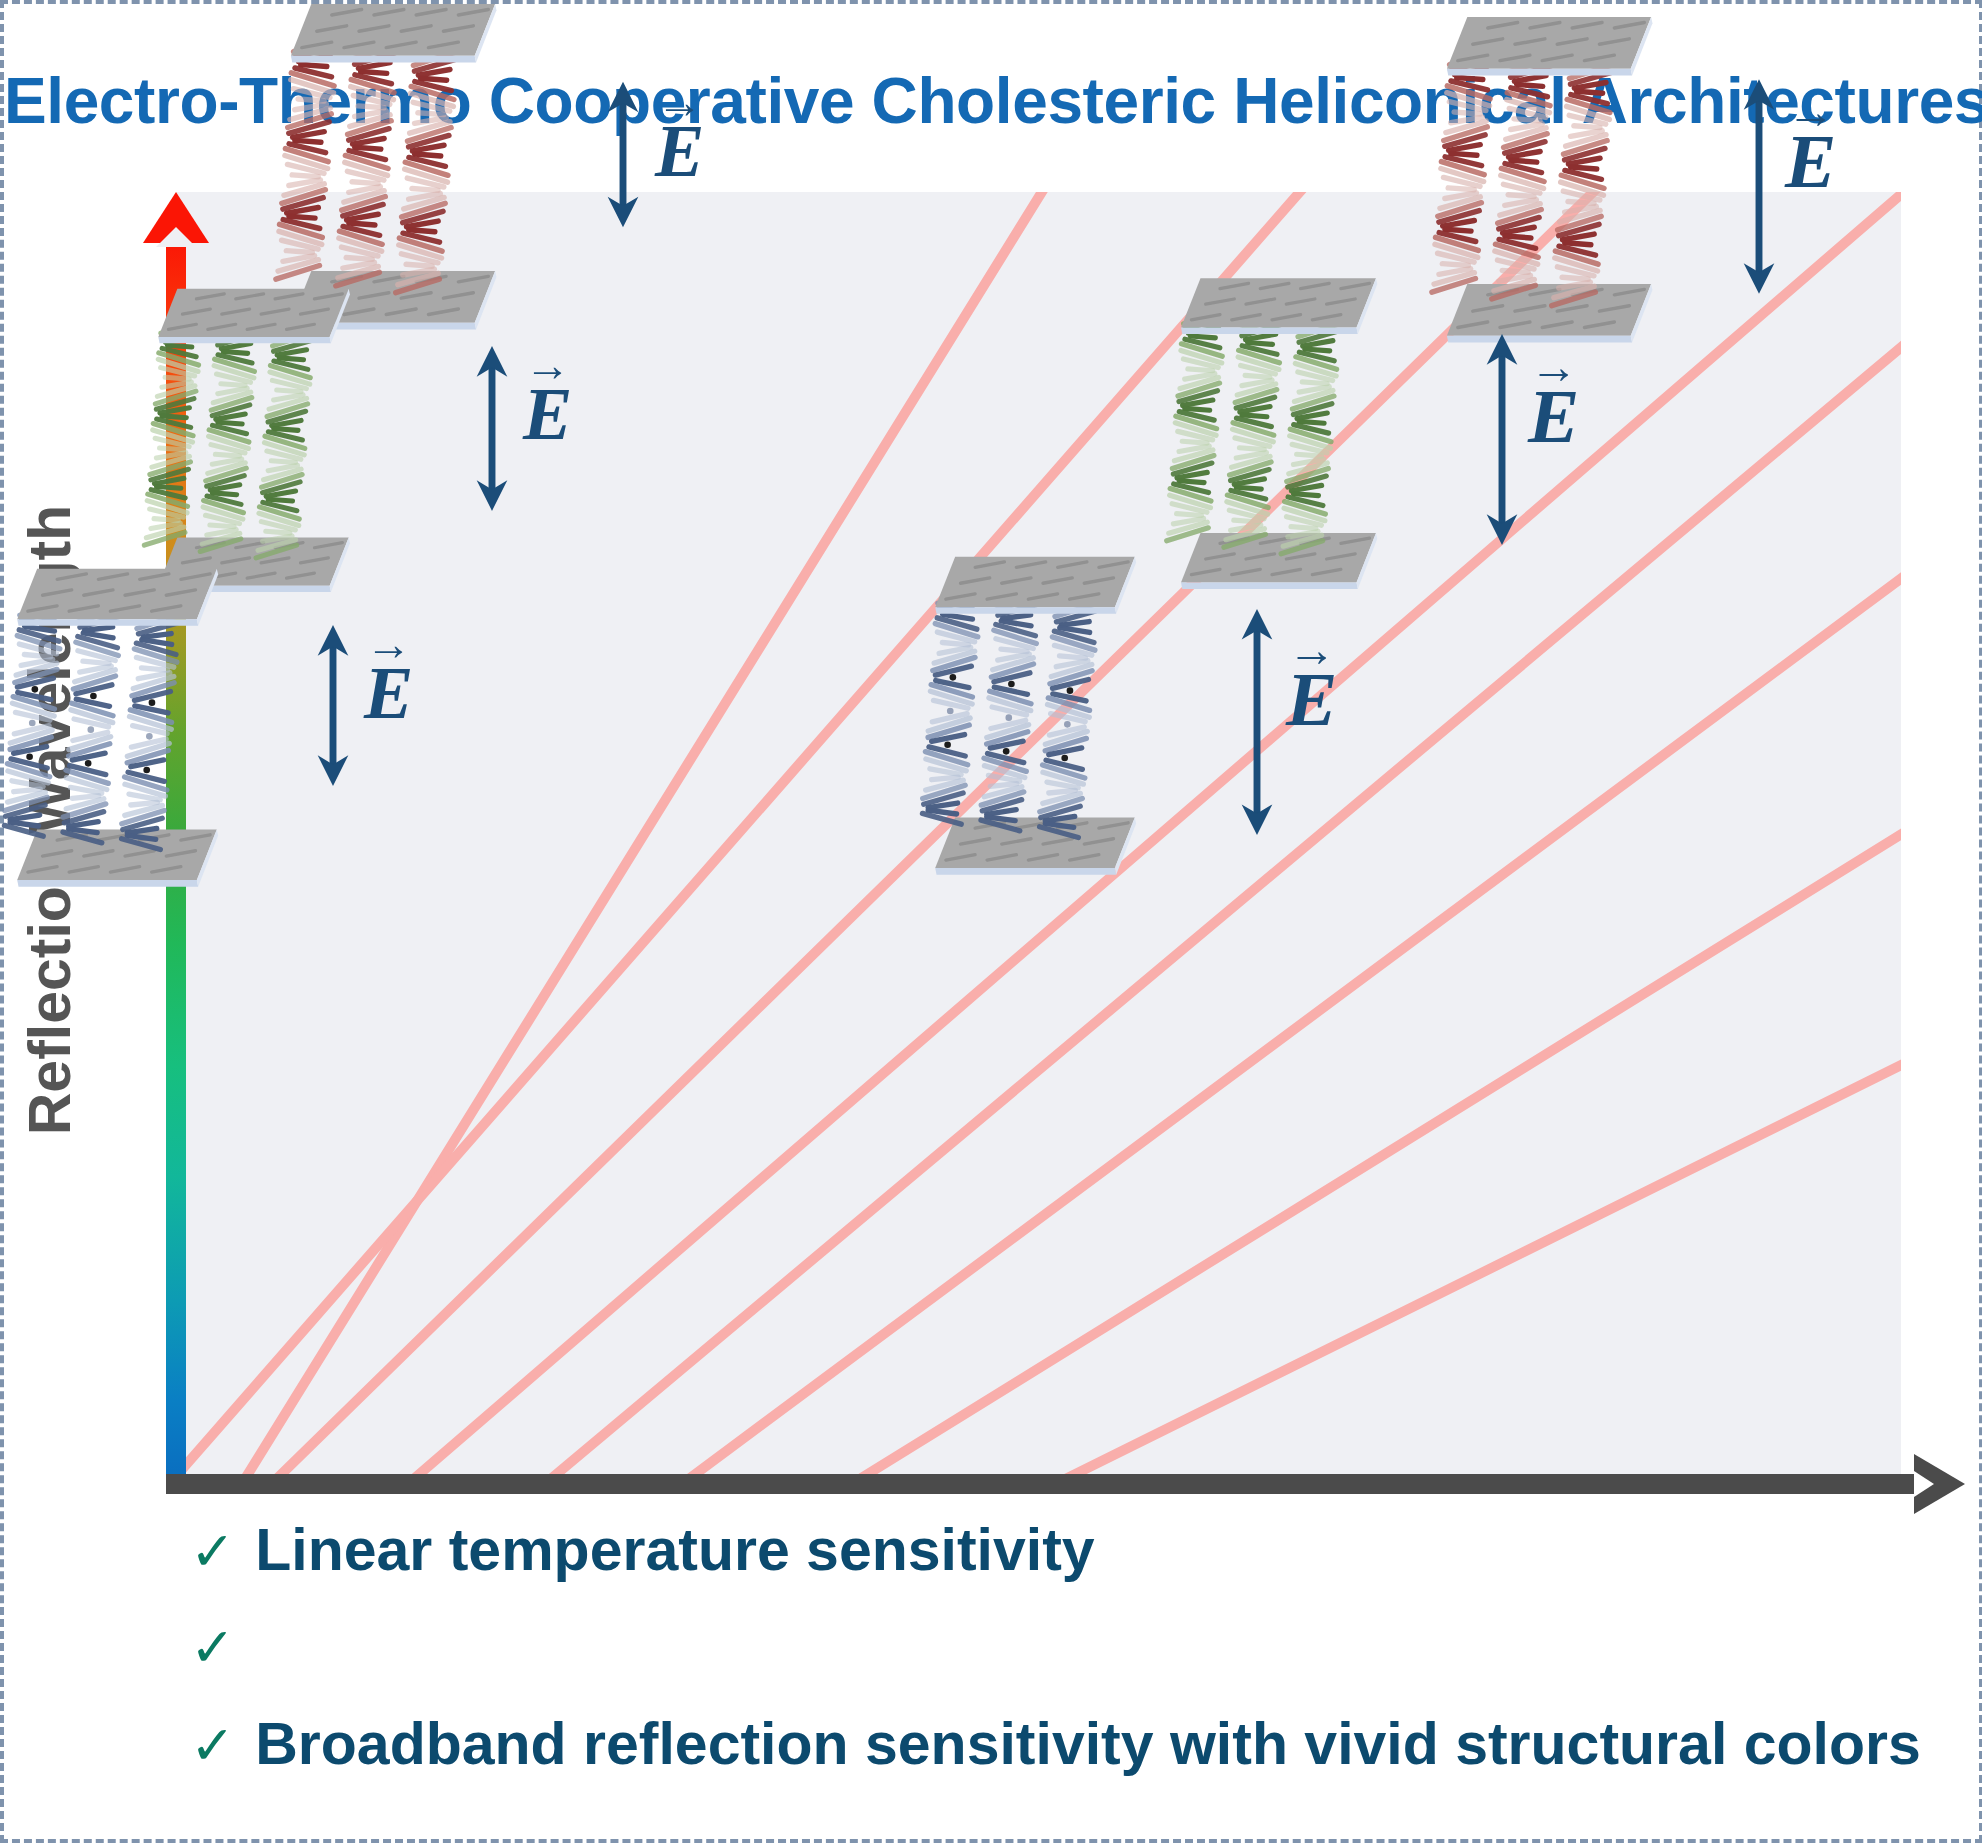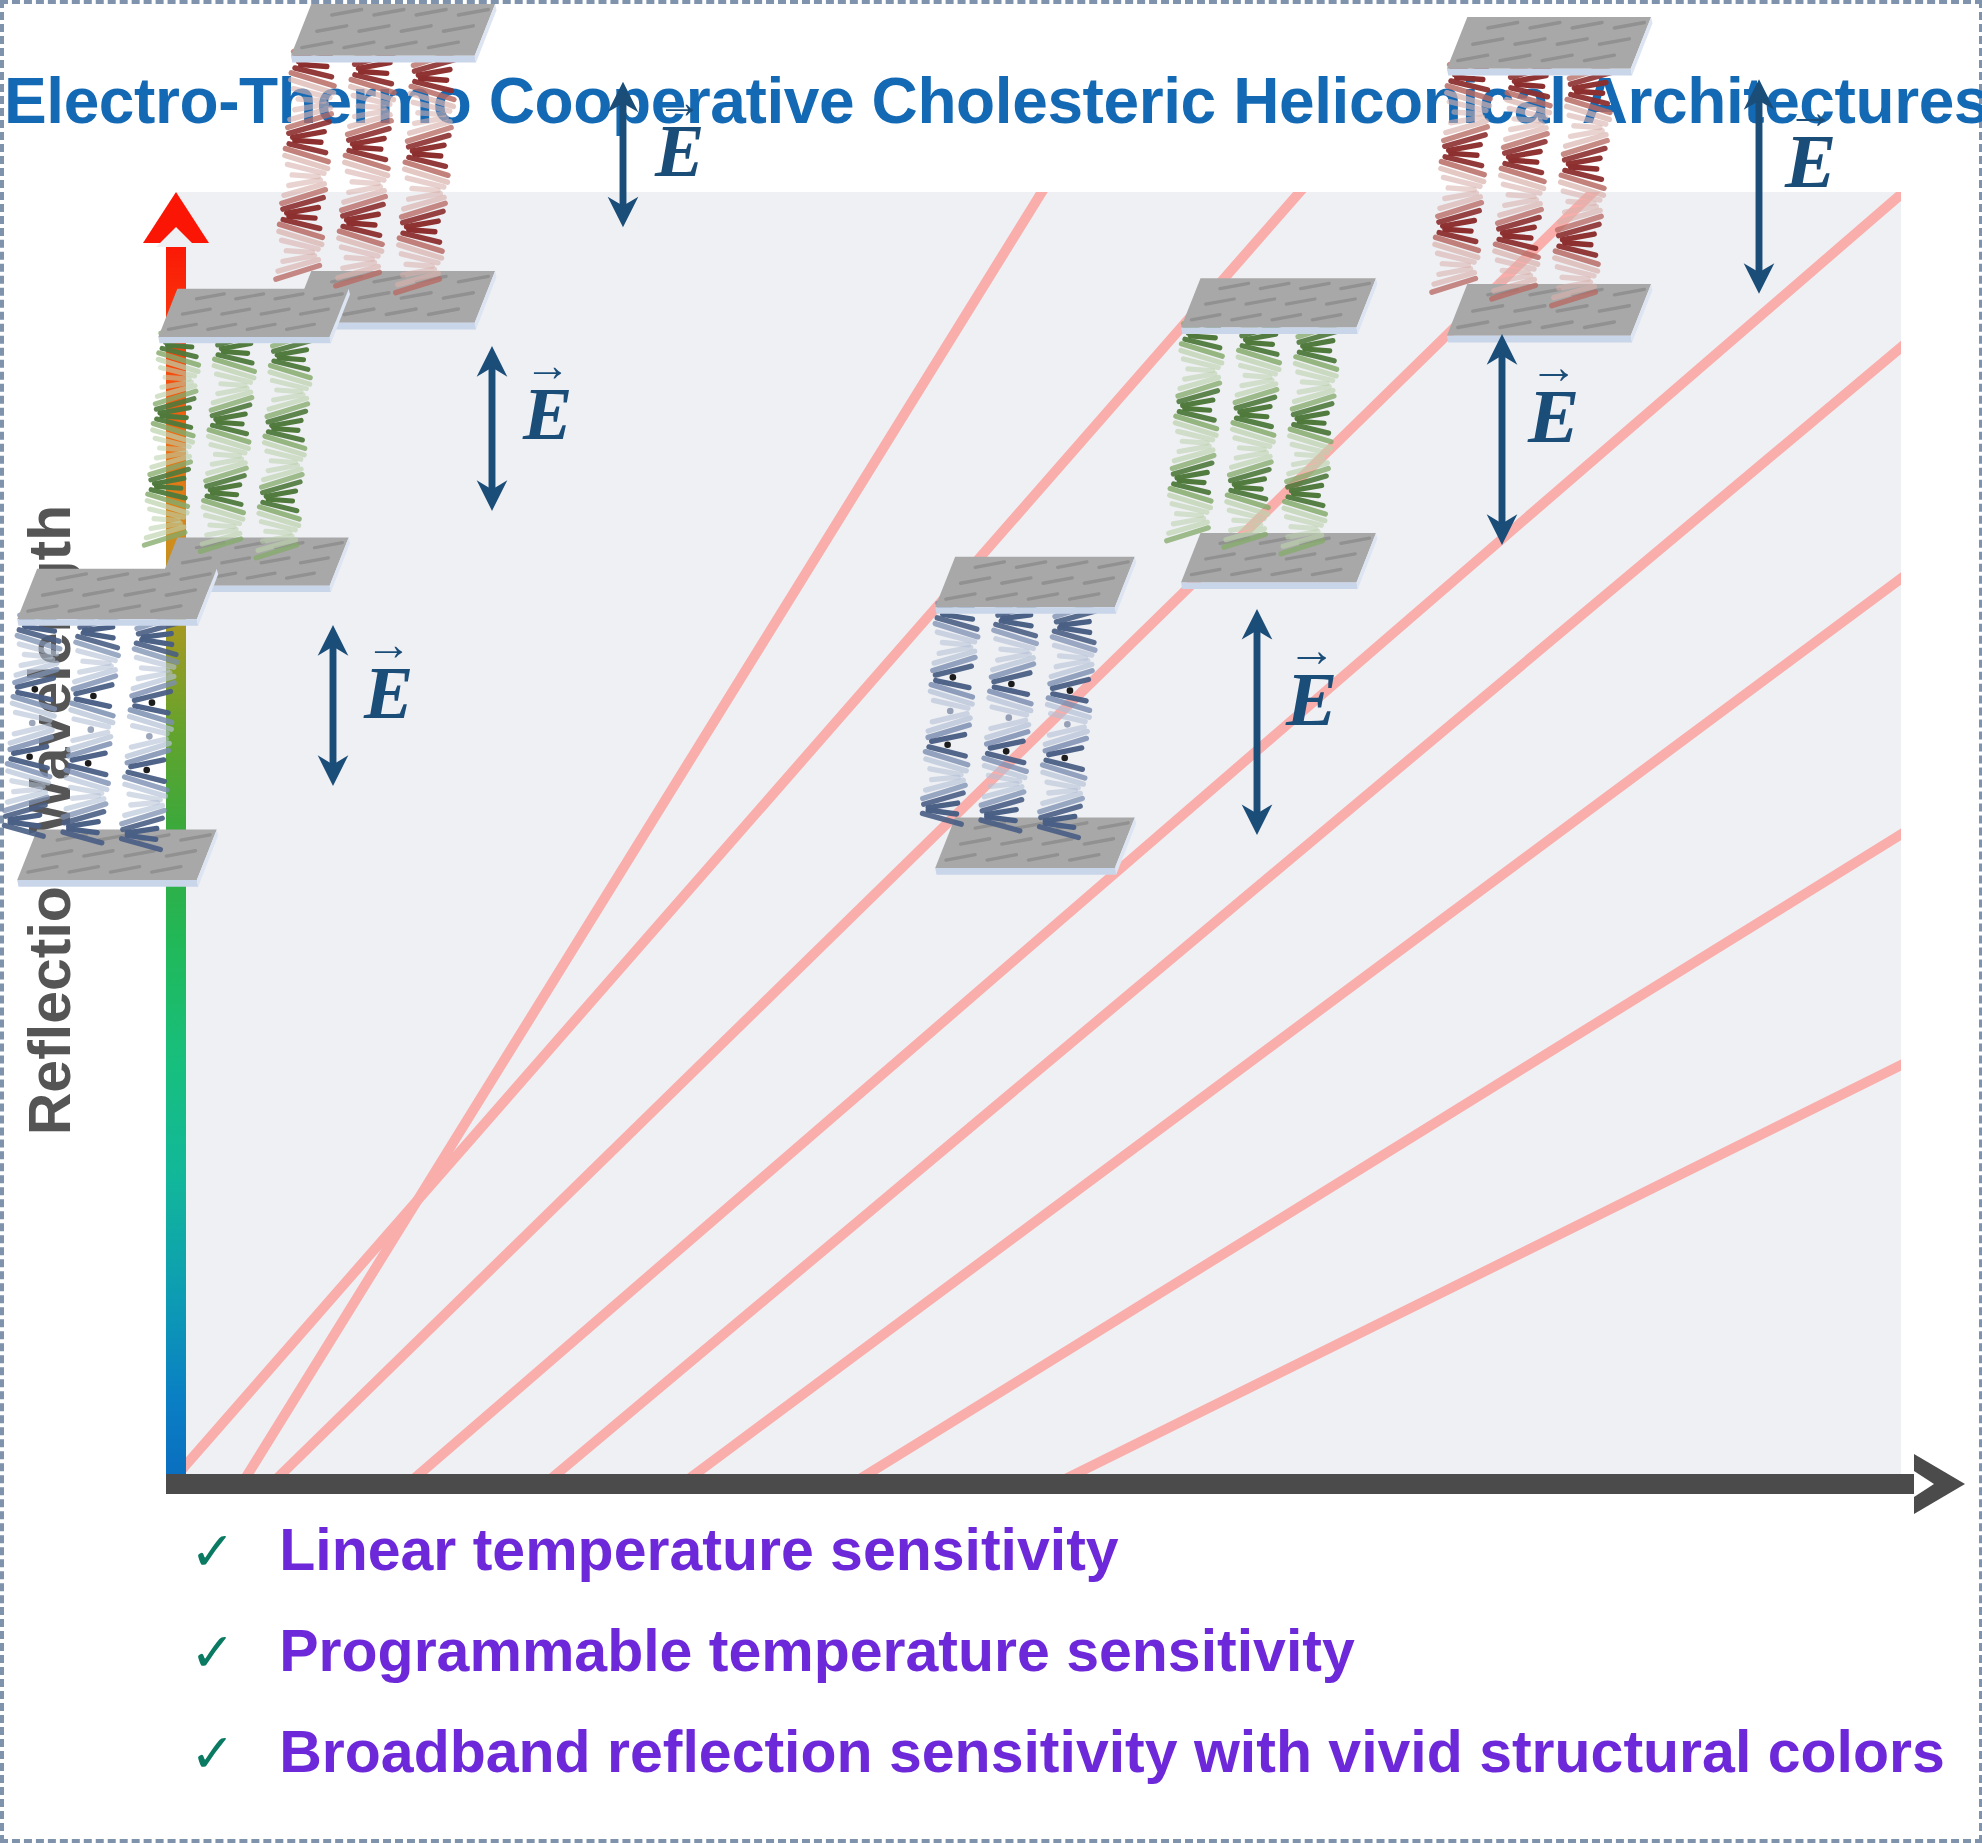--- a/index.html
+++ b/index.html
@@ -78,22 +78,22 @@
   .elabel{position:absolute;color:#1b4d79;font-family:"Liberation Serif",serif;
           font-style:italic;font-weight:bold;line-height:1;}
   .elabel .vec{display:block;font-style:normal;font-weight:normal;
                text-align:center;line-height:0.45;}
 
   
   #bullets{position:absolute;left:186px;top:1516px;width:1750px;}
   .bullet{display:flex;align-items:baseline;margin-bottom:39px;}
   .check{color:#0b7a62;font-size:54px;font-family:"Liberation Serif",serif;
          margin-right:20px;line-height:1;font-weight:normal;}
-  .btxt{color:#6d28d9;font-size:59px;font-weight:bold;line-height:1.05;
-        white-space:nowrap;margin-left:24px;}
+  .btxt{color:#0c4a6e;font-size:59px;font-weight:bold;line-height:1.05;
+        white-space:nowrap;}
 </style>
 </head>
 <body>
 
 <div id="frame">
 
   <div id="title">Electro-Thermo Cooperative Cholesteric Heliconical Architectures</div>
 
   <div id="plot-wrap">
 
@@ -1022,21 +1022,20 @@
       </div>
   </div>
 
   <div id="bullets">
     <div class="bullet">
       <span class="check">✓</span>
       <span class="btxt">Linear temperature sensitivity</span>
     </div>
     <div class="bullet">
       <span class="check">✓</span>
-      <span class="btxt">Programmable temperature sensitivity</span>
     </div>
     <div class="bullet">
       <span class="check">✓</span>
       <span class="btxt">Broadband reflection sensitivity with vivid structural colors</span>
     </div>
   </div>
 
 </div>
 
 

